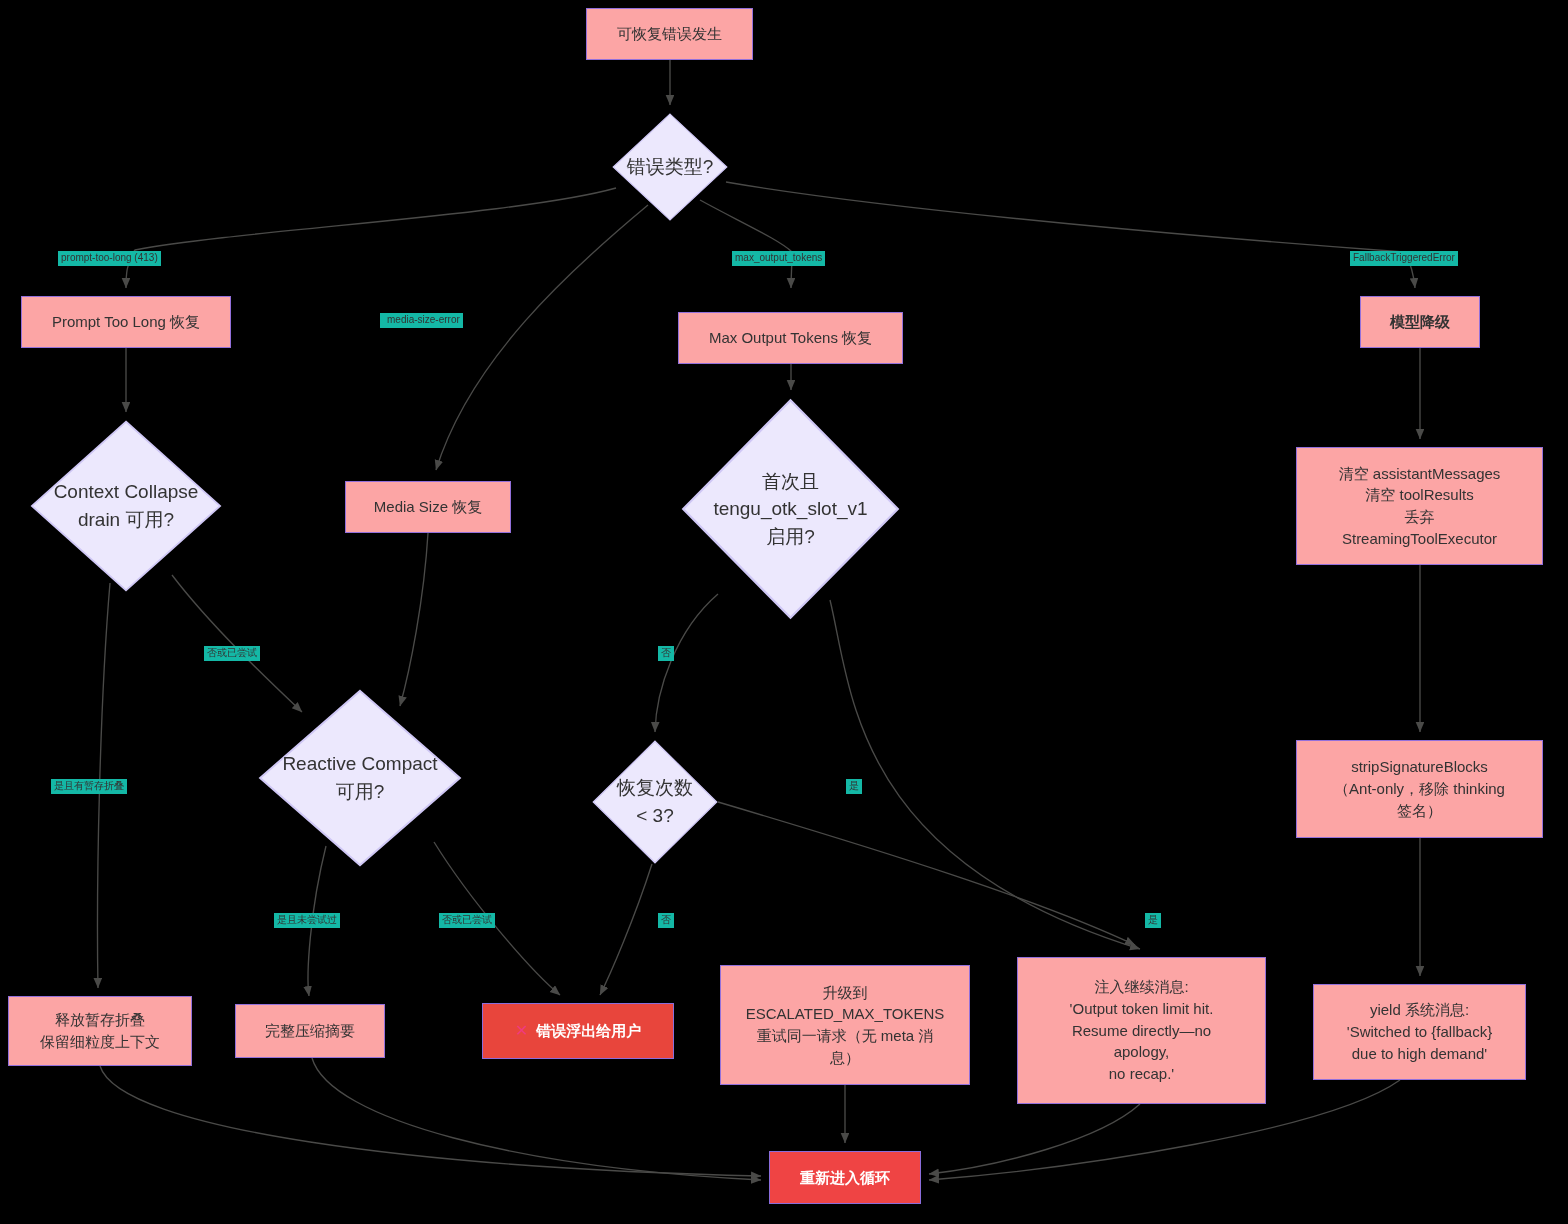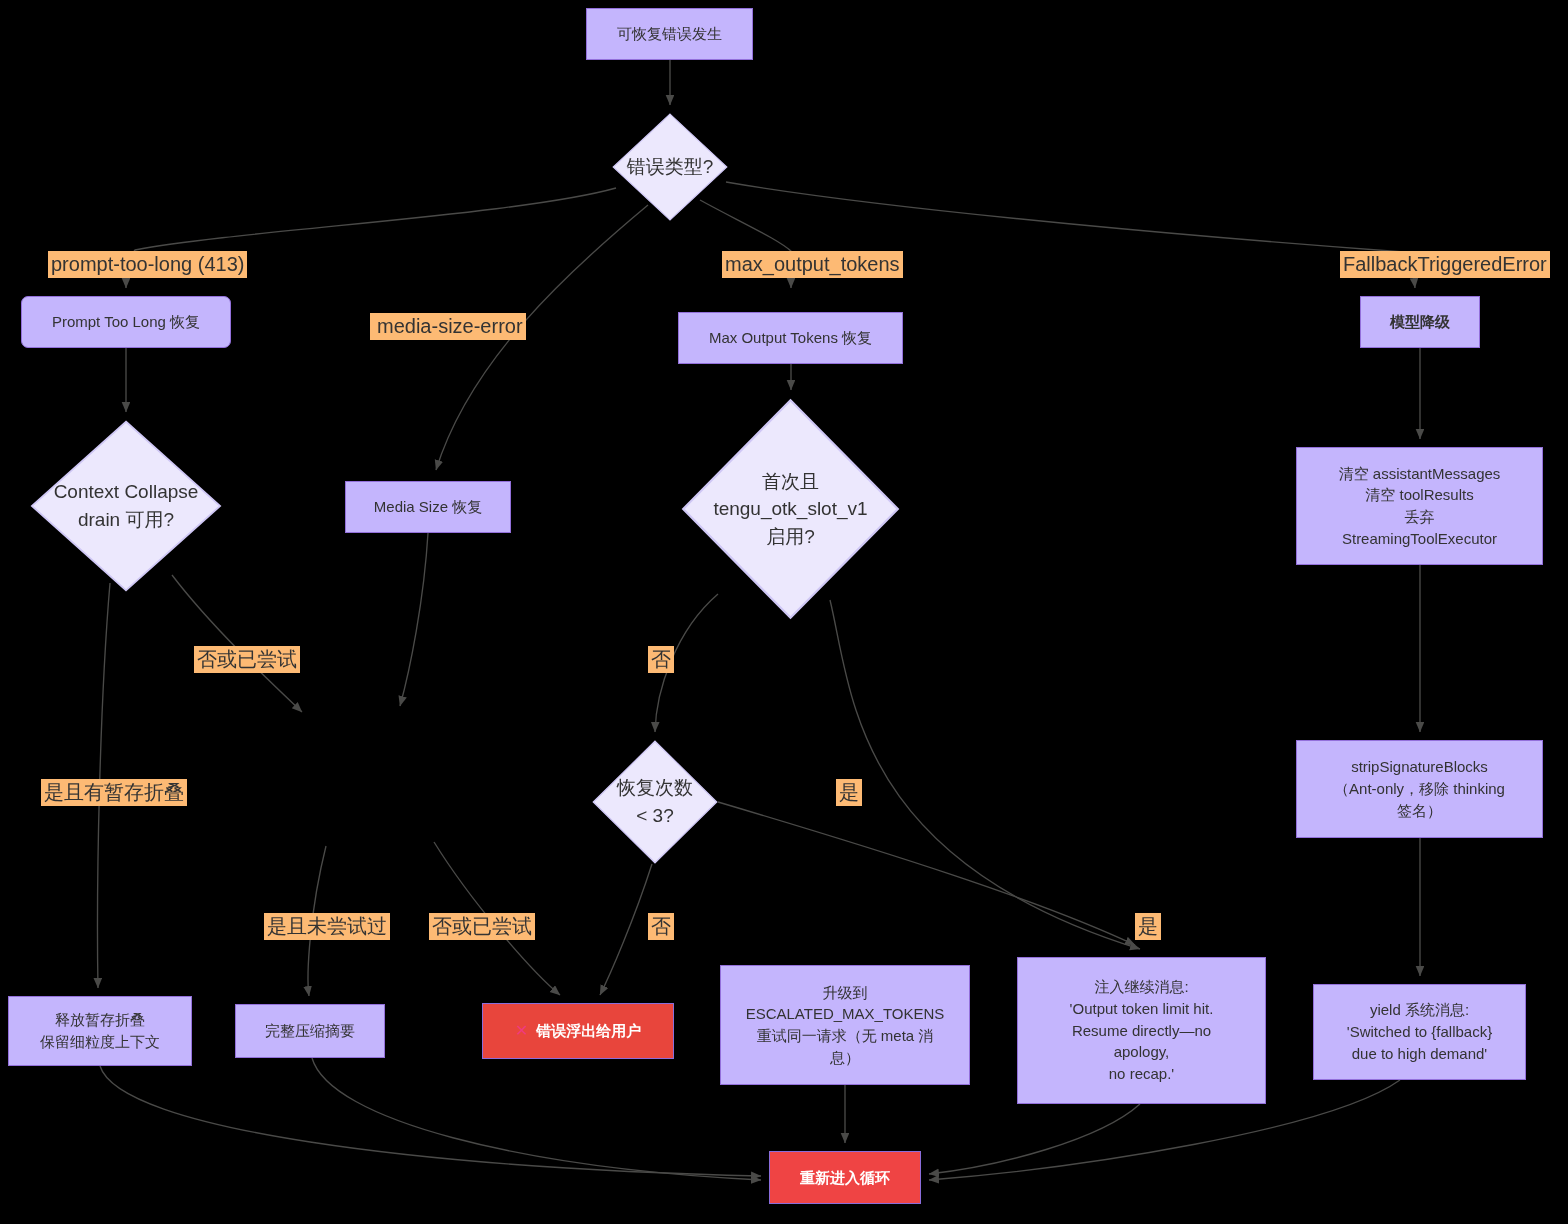--- a/index.html
+++ b/index.html
@@ -3,31 +3,31 @@
 <meta charset="utf-8">
 <style>
   html,body{margin:0;padding:0;background:#000;}
   body{width:1568px;height:1224px;overflow:hidden;
        font-family:"Liberation Sans","DejaVu Sans",sans-serif;}
   #stage{position:relative;width:1568px;height:1224px;background:#000;}
   svg#wires{position:absolute;left:0;top:0;width:1568px;height:1224px;}
   .node{position:absolute;box-sizing:border-box;display:flex;align-items:center;
         justify-content:center;text-align:center;color:#333;font-size:15px;
         line-height:1.45;white-space:pre-line;}
-  .rect{background:#c4b5fd;border:1.6px solid #9370db;}
+  .rect{background:#fca5a5;border:1.6px solid #9370db;}
   .rect.green{background:#ef4444;border:1.6px solid #8a6ddb;color:#ffffff;font-weight:bold;}
   .rect.red{background:#e8453c;border:1.6px solid #8a6ddb;color:#ffffff;font-weight:bold;}
   .diamond-wrap{position:absolute;}
   .diamond-wrap svg{position:absolute;left:0;top:0;}
   .diamond-label{position:absolute;left:0;top:0;width:100%;height:100%;
         display:flex;align-items:center;justify-content:center;text-align:center;
         color:#333;font-size:19px;line-height:1.45;white-space:pre-line;
         pointer-events:none;}
-  .elabel{position:absolute;background:#fdba74;color:#333;font-size:20px;
-        padding:1px 3px;white-space:nowrap;line-height:1.25;}
+  .elabel{position:absolute;background:#14b8a6;color:#333;font-size:10px;
+        padding:1px 3px;white-space:nowrap;line-height:1.25;margin-left:10px;}
   .xicon{color:#ef3b7f;font-weight:bold;margin-right:8px;font-size:16px;}
 </style>
 </head>
 <body>
 
 <div id="stage">
 
   <svg id="wires" viewBox="0 0 1568 1224" xmlns="http://www.w3.org/2000/svg">
     <defs>
       <marker id="ah" markerWidth="9" markerHeight="9" refX="7.4" refY="3.2" orient="auto" markerUnits="strokeWidth">
@@ -88,32 +88,39 @@
 
   <div class="node rect" style="left: 586px; top: 8px; width: 167px; height: 52px;">可恢复错误发生</div>
 
   <div class="diamond-wrap" style="left: 612px; top: 113px; width: 116px; height: 108px;">
     <svg viewBox="0 0 100 100" preserveAspectRatio="none" width="116" height="108">
       <polygon points="50,1 99,50 50,99 1,50" fill="#ece8fd" stroke="#cfc7f5" stroke-width="1"></polygon>
     </svg>
     <div class="diamond-label">错误类型?</div>
   </div>
 
-  <div class="node rect" style="left: 21px; top: 296px; width: 210px; height: 52px; border-radius: 7px;">Prompt Too Long 恢复</div>
+  <div class="node rect" style="left: 21px; top: 296px; width: 210px; height: 52px;">Prompt Too Long 恢复</div>
 
   <div class="diamond-wrap" style="left: 30px; top: 420px; width: 192px; height: 172px;">
     <svg viewBox="0 0 100 100" preserveAspectRatio="none" width="192" height="172">
       <polygon points="50,1 99,50 50,99 1,50" fill="#ece8fd" stroke="#cfc7f5" stroke-width="1"></polygon>
     </svg>
     <div class="diamond-label">Context Collapse
 drain 可用?</div>
   </div>
 
   <div class="node rect" style="left: 345px; top: 481px; width: 166px; height: 52px;">Media Size 恢复</div>
 
+  <div class="diamond-wrap" style="left: 258px; top: 689px; width: 204px; height: 178px;">
+    <svg viewBox="0 0 100 100" preserveAspectRatio="none" width="204" height="178">
+      <polygon points="50,1 99,50 50,99 1,50" fill="#ece8fd" stroke="#cfc7f5" stroke-width="1"></polygon>
+    </svg>
+    <div class="diamond-label">Reactive Compact
+可用?</div>
+  </div>
 
   <div class="node rect" style="left: 678px; top: 296px; width: 225px; height: 52px; margin-top: 16px;">Max Output Tokens 恢复</div>
 
   <div class="diamond-wrap" style="left: 681px; top: 398px; width: 219px; height: 222px;">
     <svg viewBox="0 0 100 100" preserveAspectRatio="none" width="219" height="222">
       <polygon points="50,1 99,50 50,99 1,50" fill="#ece8fd" stroke="#cfc7f5" stroke-width="1"></polygon>
     </svg>
     <div class="diamond-label">首次且
 tengu_otk_slot_v1
 启用?</div>

